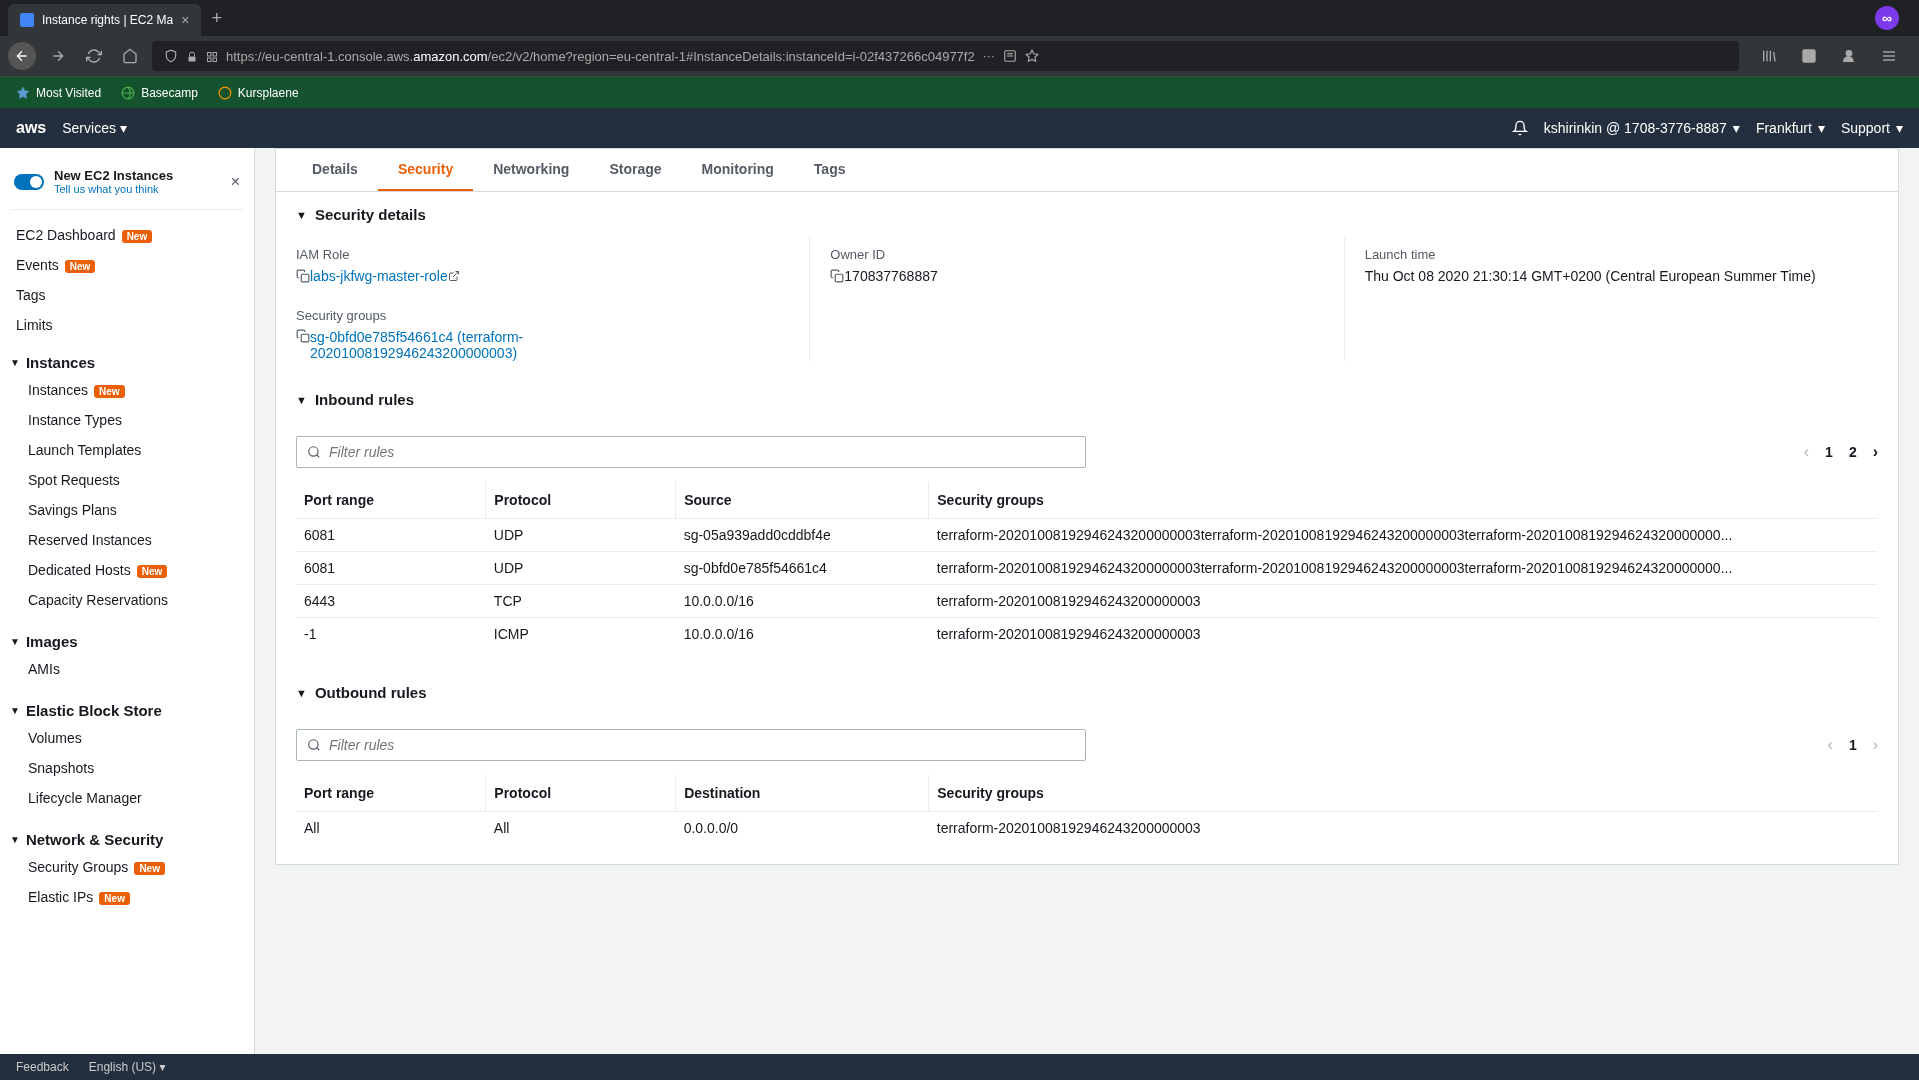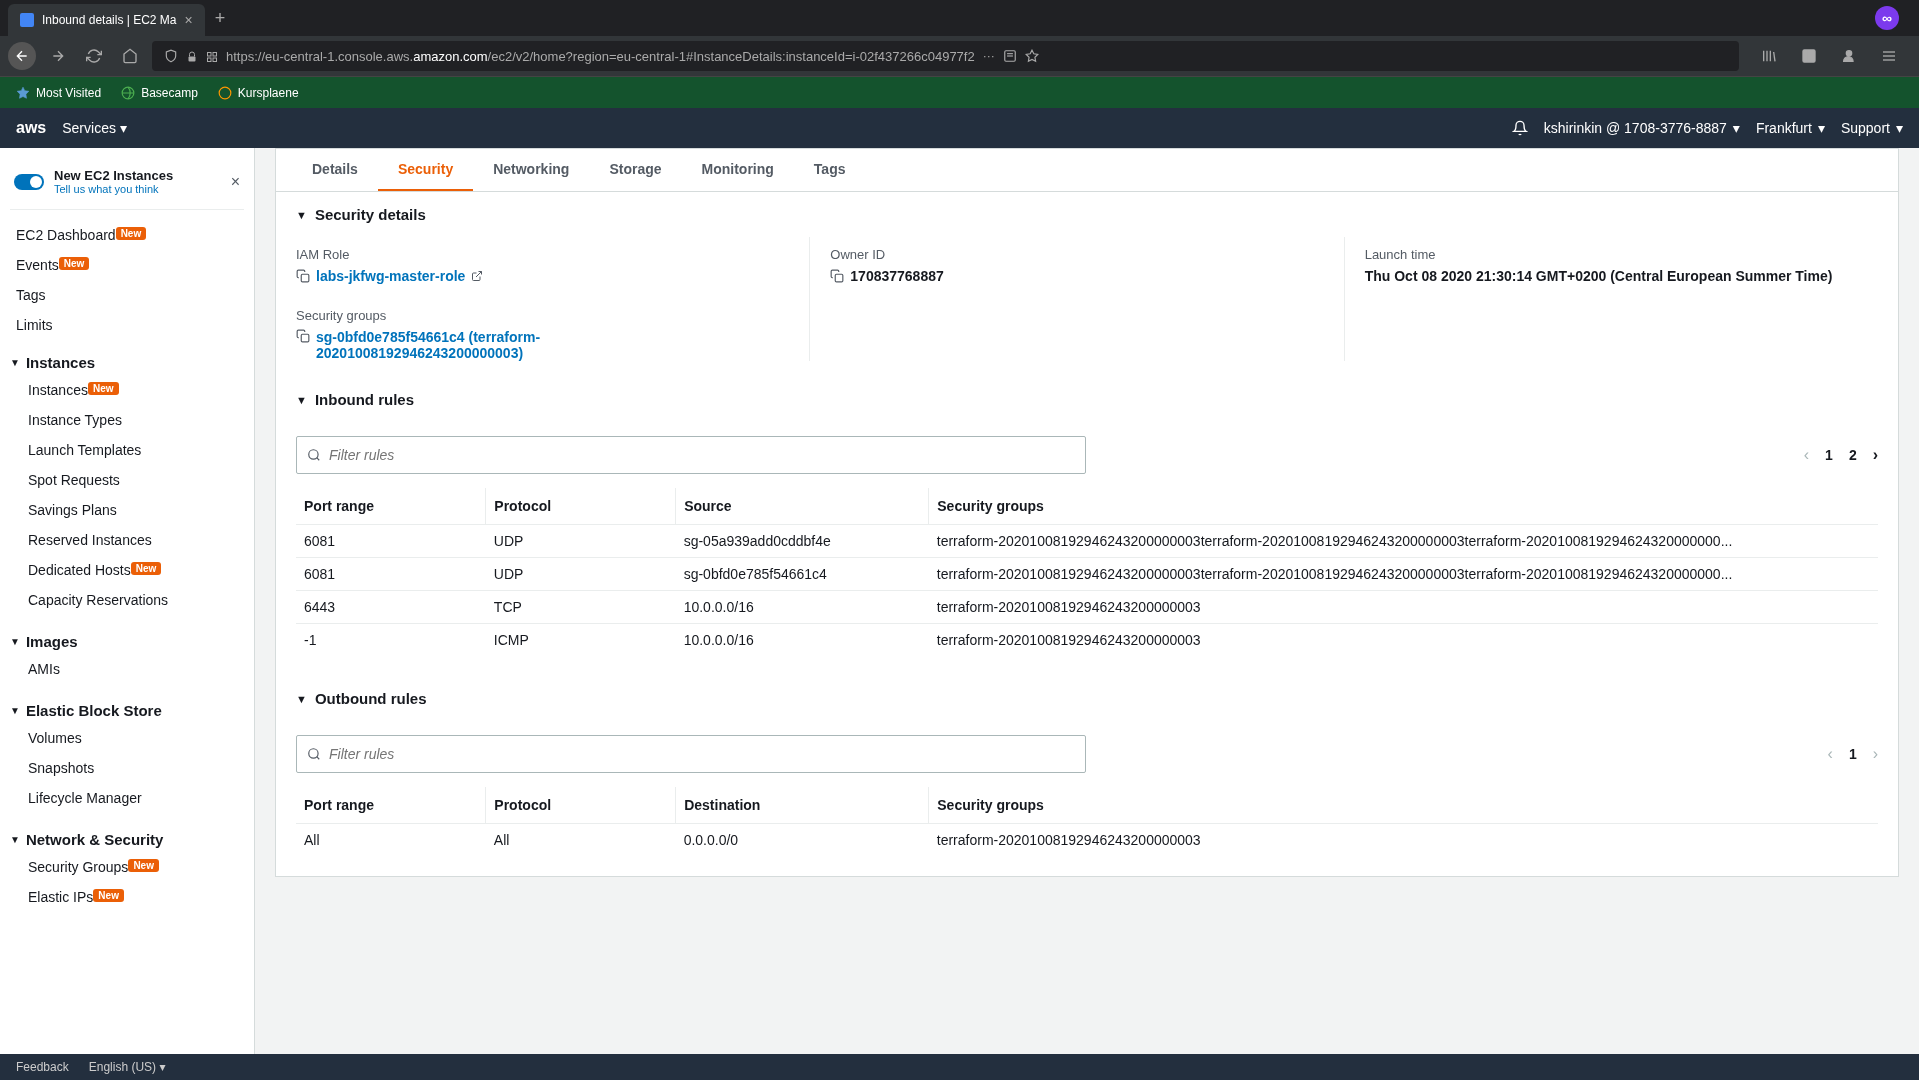--- a/index.html
+++ b/index.html
@@ -44,48 +44,48 @@
 
 
 .sidebar { width: 255px; background: #fff; border-right: 1px solid #d5dbdb; overflow-y: auto; padding: 14px 10px; }
 .new-ec2-box { display: flex; align-items: center; gap: 10px; padding: 6px 4px 14px 4px; border-bottom: 1px solid #eaeded; margin-bottom: 10px; }
 .toggle { width: 30px; height: 16px; background: #0073bb; border-radius: 8px; position: relative; }
 .toggle::after { content: ""; position: absolute; width: 12px; height: 12px; background: #fff; border-radius: 50%; top: 2px; right: 2px; }
 .new-ec2-text { flex: 1; }
 .new-ec2-title { font-size: 13px; font-weight: 600; color: #16191f; }
 .new-ec2-sub { font-size: 11px; color: #0073bb; }
 .new-ec2-close { color: #545b64; font-size: 16px; cursor: pointer; }
-.side-link { display: flex; align-items: flex-start; padding: 7px 6px; font-size: 14px; color: #16191f; cursor: pointer; }
+.side-link { display: flex; align-items: flex-end; gap: 6px; padding: 7px 6px; font-size: 14px; color: #16191f; cursor: pointer; }
 .badge-new { background: #eb5f07; color: #fff; font-size: 10px; padding: 1px 5px; border-radius: 3px; font-weight: 600; }
 .side-group { padding: 10px 0 4px 0; }
 .side-group-header { display: flex; align-items: center; gap: 6px; font-weight: 700; font-size: 15px; color: #16191f; cursor: pointer; padding: 4px 0; }
 .side-group-header .chev { font-size: 10px; }
 .side-sub { padding-left: 18px; }
 
 
 .content { flex: 1; background: #f2f3f3; overflow-y: auto; padding: 0 20px 20px 20px; }
 .panel { background: #fff; border: 1px solid #d5dbdb; margin-top: 0; }
 .tabs { display: flex; border-bottom: 1px solid #d5dbdb; padding: 0 16px; }
 .tabs .tab-item { padding: 12px 20px; font-size: 14px; color: #545b64; cursor: pointer; font-weight: 600; border-bottom: 2px solid transparent; }
 .tabs .tab-item.active { color: #eb5f07; border-bottom-color: #eb5f07; }
 .section-header { display: flex; align-items: center; gap: 8px; padding: 14px 20px; font-weight: 700; font-size: 15px; }
 .section-header .chev { font-size: 11px; cursor: pointer; }
 
 .details-grid { display: flex; padding: 0 20px 16px 20px; gap: 20px; }
 .detail-col { flex: 1; border-right: 1px solid #eaeded; padding-right: 20px; }
 .detail-col:last-child { border-right: none; }
 .detail-label { font-size: 13px; color: #545b64; margin-bottom: 6px; margin-top: 10px; }
-.detail-value { font-size: 14px; display: flex; align-items: center; gap: 6px; font-weight: bold; }
+.detail-value { font-size: 14px; display: flex; align-items: center; gap: 0; }
 .link { color: #0073bb; cursor: pointer; }
 .copy-icon { width: 14px; height: 14px; color: #545b64; cursor: pointer; flex-shrink: 0; }
 .ext-icon { width: 12px; height: 12px; color: #545b64; }
 
 .rules-section { padding: 14px 20px 20px 20px; }
 .rules-controls { display: flex; align-items: center; justify-content: space-between; margin-bottom: 14px; }
-.search-box { display: flex; align-items: center; border: 1px solid #aab7b8; border-radius: 2px; width: 790px; height: 38px; padding: 0 10px; gap: 8px; }
+.search-box { display: flex; align-items: center; border: 1px solid #aab7b8; border-radius: 2px; width: 790px; height: 32px; padding: 0 10px; gap: 8px; }
 .search-box input { border: none; outline: none; flex: 1; font-size: 14px; font-style: italic; color: #879196; }
 .search-box svg { color: #545b64; width: 14px; height: 14px; }
 .pagination { display: flex; align-items: center; gap: 16px; font-size: 14px; }
 .pagination .page-btn { color: #aab7b8; cursor: pointer; font-size: 16px; }
 .pagination .page-btn.active { color: #16191f; font-weight: 700; }
 .pagination .page-num { cursor: pointer; font-weight: 600; }
 .pagination .page-num.current { font-weight: 700; }
 
 table.rules { width: 100%; border-collapse: collapse; }
 table.rules th { text-align: left; padding: 10px 8px; font-size: 14px; font-weight: 700; color: #16191f; border-bottom: 1px solid #eaeded; border-right: 1px solid #eaeded; }
@@ -105,21 +105,21 @@
 
 svg { display: inline-block; vertical-align: middle; }
 </style>
 </head>
 <body>
 
 <div class="browser-chrome">
   <div class="tab-bar">
     <div class="tab">
       <div class="tab-favicon"></div>
-      <span class="tab-title">Inbound details | EC2 Ma</span>
+      <span class="tab-title">Instance rights | EC2 Ma</span>
       <span class="tab-close">×</span>
     </div>
     <span class="tab-new">+</span>
     <div class="tab-spacer"></div>
     <div class="profile-badge">∞</div>
   </div>
   <div class="nav-bar">
     <div class="nav-btn enabled">
         <svg width="16" height="16" viewBox="0 0 24 24" fill="none" stroke="currentColor" stroke-width="2">
           <path d="M19 12H5M12 19l-7-7 7-7"></path>

